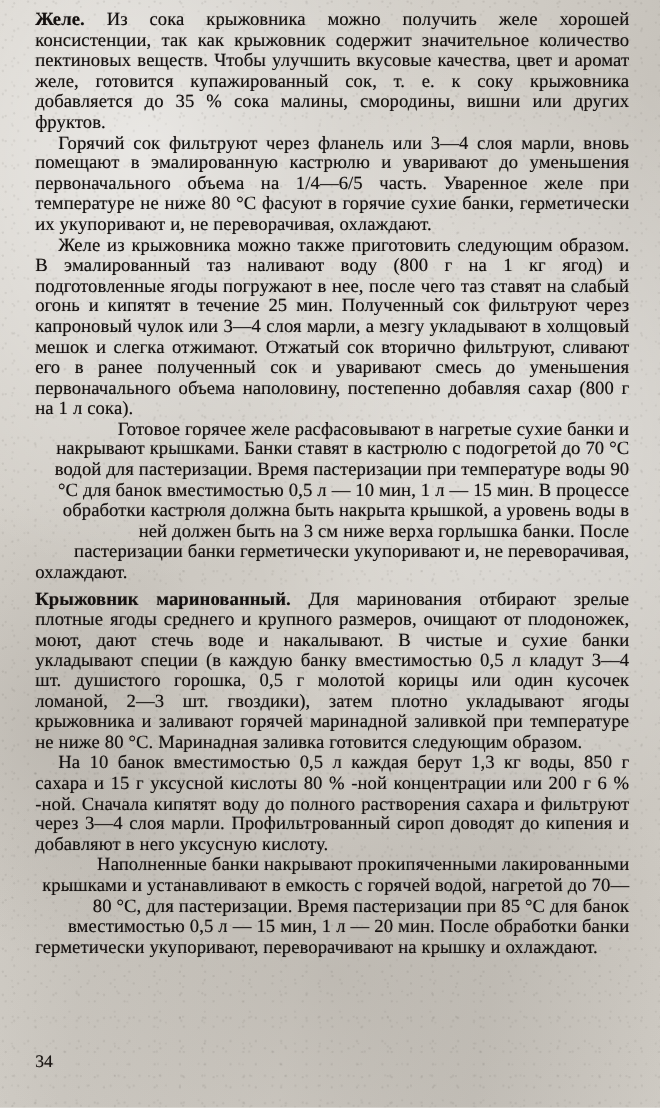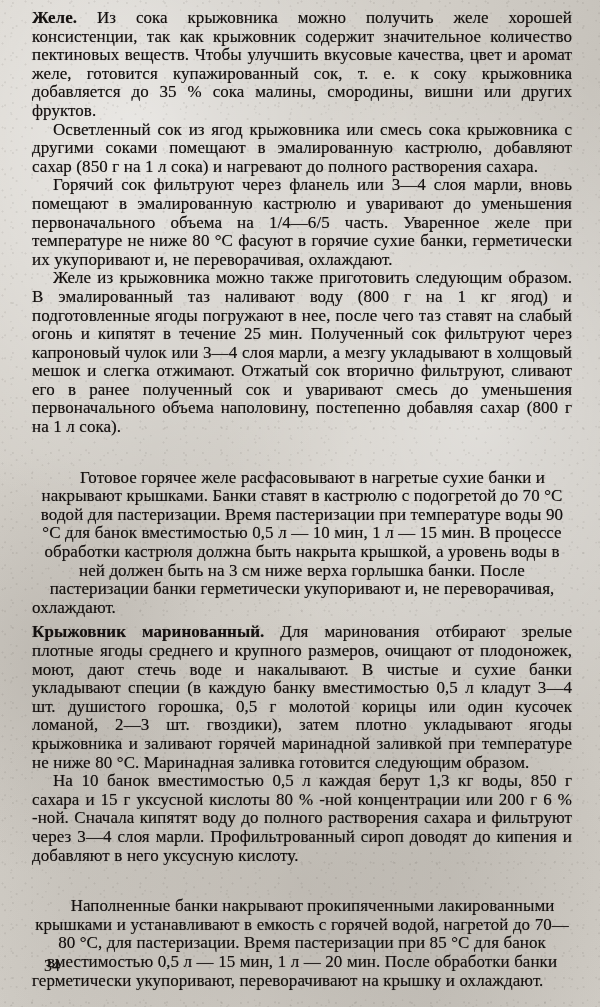--- a/index.html
+++ b/index.html
@@ -68,51 +68,49 @@
   p.para.noindent {
     text-indent: 0;
   }
 
   p.para.section-start {
     margin-top: 6px;
     text-indent: 0;
   }
 
   p.para.last-flush {
-    text-align: center;
-    margin-top: 32px;
+    text-align: right;
   }
 
   .run-in {
     font-weight: bold;
   }
 
   .pagenum {
     position: absolute;
-    left: 44px;
+    left: 32px;
     top: 957px;
     font-family: "Liberation Serif", "DejaVu Serif", serif;
     font-size: 16px;
     line-height: 18px;
     color: #171310;
     text-shadow: 0 0 0.7px rgba(25,20,16,0.5);
   }
 </style>
 </head>
 <body>
 
 <div class="page">
 
   <div class="grain"></div>
 
   <div class="textblock">
 
     <p class="para noindent"><span class="run-in">Желе.</span><span> Из сока крыжовника можно получить желе хорошей консистенции, так как крыжовник содержит значительное количество пектиновых веществ. Чтобы улучшить вкусовые качества, цвет и аромат желе, готовится купажированный сок, т. е. к соку крыжовника добавляется до 35 % сока малины, смородины, вишни или других фруктов.</span></p>
 
-    <p class="para">Осветленный сок из ягод крыжовника или смесь сока крыжовника с другими соками помещают в эмалированную кастрюлю, добавляют сахар (850 г на 1 л сока) и нагревают до полного растворения сахара.</p>
 
     <p class="para">Горячий сок фильтруют через фланель или 3—4 слоя марли, вновь помещают в эмалированную кастрюлю и уваривают до уменьшения первоначального объема на 1/4—6/5 часть. Уваренное желе при температуре не ниже 80 °С фасуют в горячие сухие банки, герметически их укупоривают и, не переворачивая, охлаждают.</p>
 
     <p class="para">Желе из крыжовника можно также приготовить следующим образом. В эмалированный таз наливают воду (800 г на 1 кг ягод) и подготовленные ягоды погружают в нее, после чего таз ставят на слабый огонь и кипятят в течение 25 мин. Полученный сок фильтруют через капроновый чулок или 3—4 слоя марли, а мезгу укладывают в холщовый мешок и слегка отжимают. Отжатый сок вторично фильтруют, сливают его в ранее полученный сок и уваривают смесь до уменьшения первоначального объема наполовину, постепенно добавляя сахар (800 г на 1 л сока).</p>
 
     <p class="para last-flush">Готовое горячее желе расфасовывают в нагретые сухие банки и накрывают крышками. Банки ставят в кастрюлю с подогретой до 70 °С водой для пастеризации. Время пастеризации при температуре воды 90 °С для банок вместимостью 0,5 л — 10 мин, 1 л — 15 мин. В процессе обработки кастрюля должна быть накрыта крышкой, а уровень воды в ней должен быть на 3 см ниже верха горлышка банки. После пастеризации банки герметически укупоривают и, не переворачивая, охлаждают.</p>
 
     <p class="para section-start"><span class="run-in">Крыжовник маринованный.</span><span> Для маринования отбирают зрелые плотные ягоды среднего и крупного размеров, очищают от плодоножек, моют, дают стечь воде и накалывают. В чистые и сухие банки укладывают специи (в каждую банку вместимостью 0,5 л кладут 3—4 шт. душистого горошка, 0,5 г молотой корицы или один кусочек ломаной, 2—3 шт. гвоздики), затем плотно укладывают ягоды крыжовника и заливают горячей маринадной заливкой при температуре не ниже 80 °С. Маринадная заливка готовится следующим образом.</span></p>
 
     <p class="para">На 10 банок вместимостью 0,5 л каждая берут 1,3 кг воды, 850 г сахара и 15 г уксусной кислоты 80 % -ной концентрации или 200 г 6 % -ной. Сначала кипятят воду до полного растворения сахара и фильтруют через 3—4 слоя марли. Профильтрованный сироп доводят до кипения и добавляют в него уксусную кислоту.</p>

